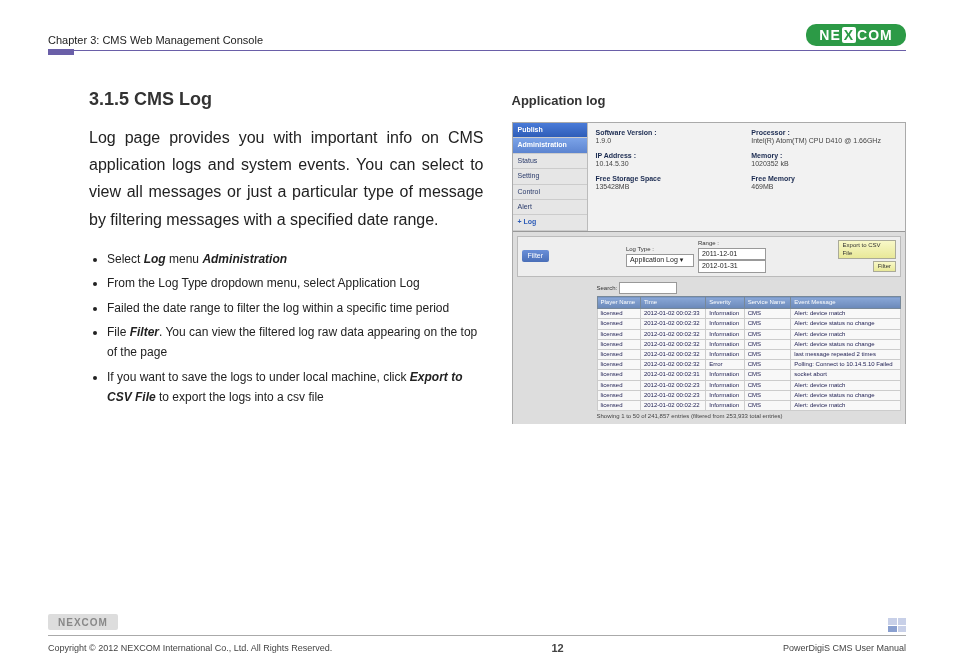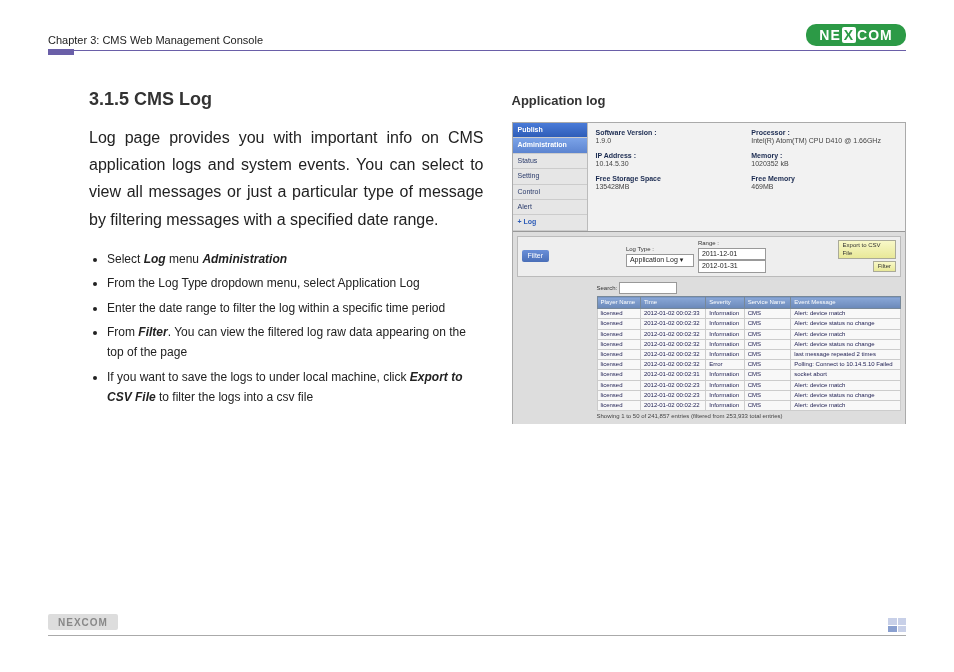--- a/index.html
+++ b/index.html
@@ -300,26 +300,26 @@
 
   <div class="content">
     <div class="left-col">
       <h2 class="section">3.1.5 CMS Log</h2>
       <p class="body-text">Log page provides you with important info on CMS application logs and system events. You can select to view all messages or just a particular type of message by filtering messages with a specified date range.</p>
       <ul class="steps">
         <li>
           <span>Select </span><span class="b">Log</span><span> menu </span><span class="b">Administration</span>
         </li>
         <li>From the Log Type dropdown menu, select Application Log</li>
-        <li>Enter the date range to filter the log within a specific time period</li>
+        <li>Failed the date range to filter the log within a specific time period</li>
         <li>
-          <span>From </span><span class="b">Filter</span><span>. You can view the filtered log raw data appearing on the top of the page</span>
+          <span>File </span><span class="b">Filter</span><span>. You can view the filtered log raw data appearing on the top of the page</span>
         </li>
         <li>
-          <span>If you want to save the logs to under local machine, click </span><span class="b">Export to CSV File</span><span> to filter the logs into a csv file</span>
+          <span>If you want to save the logs to under local machine, click </span><span class="b">Export to CSV File</span><span> to export the logs into a csv file</span>
         </li>
       </ul>
     </div>
 
     <div class="right-col">
       <h3 class="screenshot-title">Application log</h3>
 
       <div class="shot">
         <div class="shot-top">
           <div class="shot-sidebar">
@@ -475,13 +475,18 @@
   </div>
 
   <div class="footer-brand">NEXCOM</div>
   <div class="footer-dots">
       <div></div>
       <div></div>
       <div></div>
       <div></div>
     </div>
   <div class="footer-rule"></div>
+  <div class="footer">
+    <span>Copyright © 2012 NEXCOM International Co., Ltd. All Rights Reserved.</span>
+    <span class="pagenum">12</span>
+    <span>PowerDigiS CMS User Manual</span>
+  </div>
 </div>
 
 </body></html>

